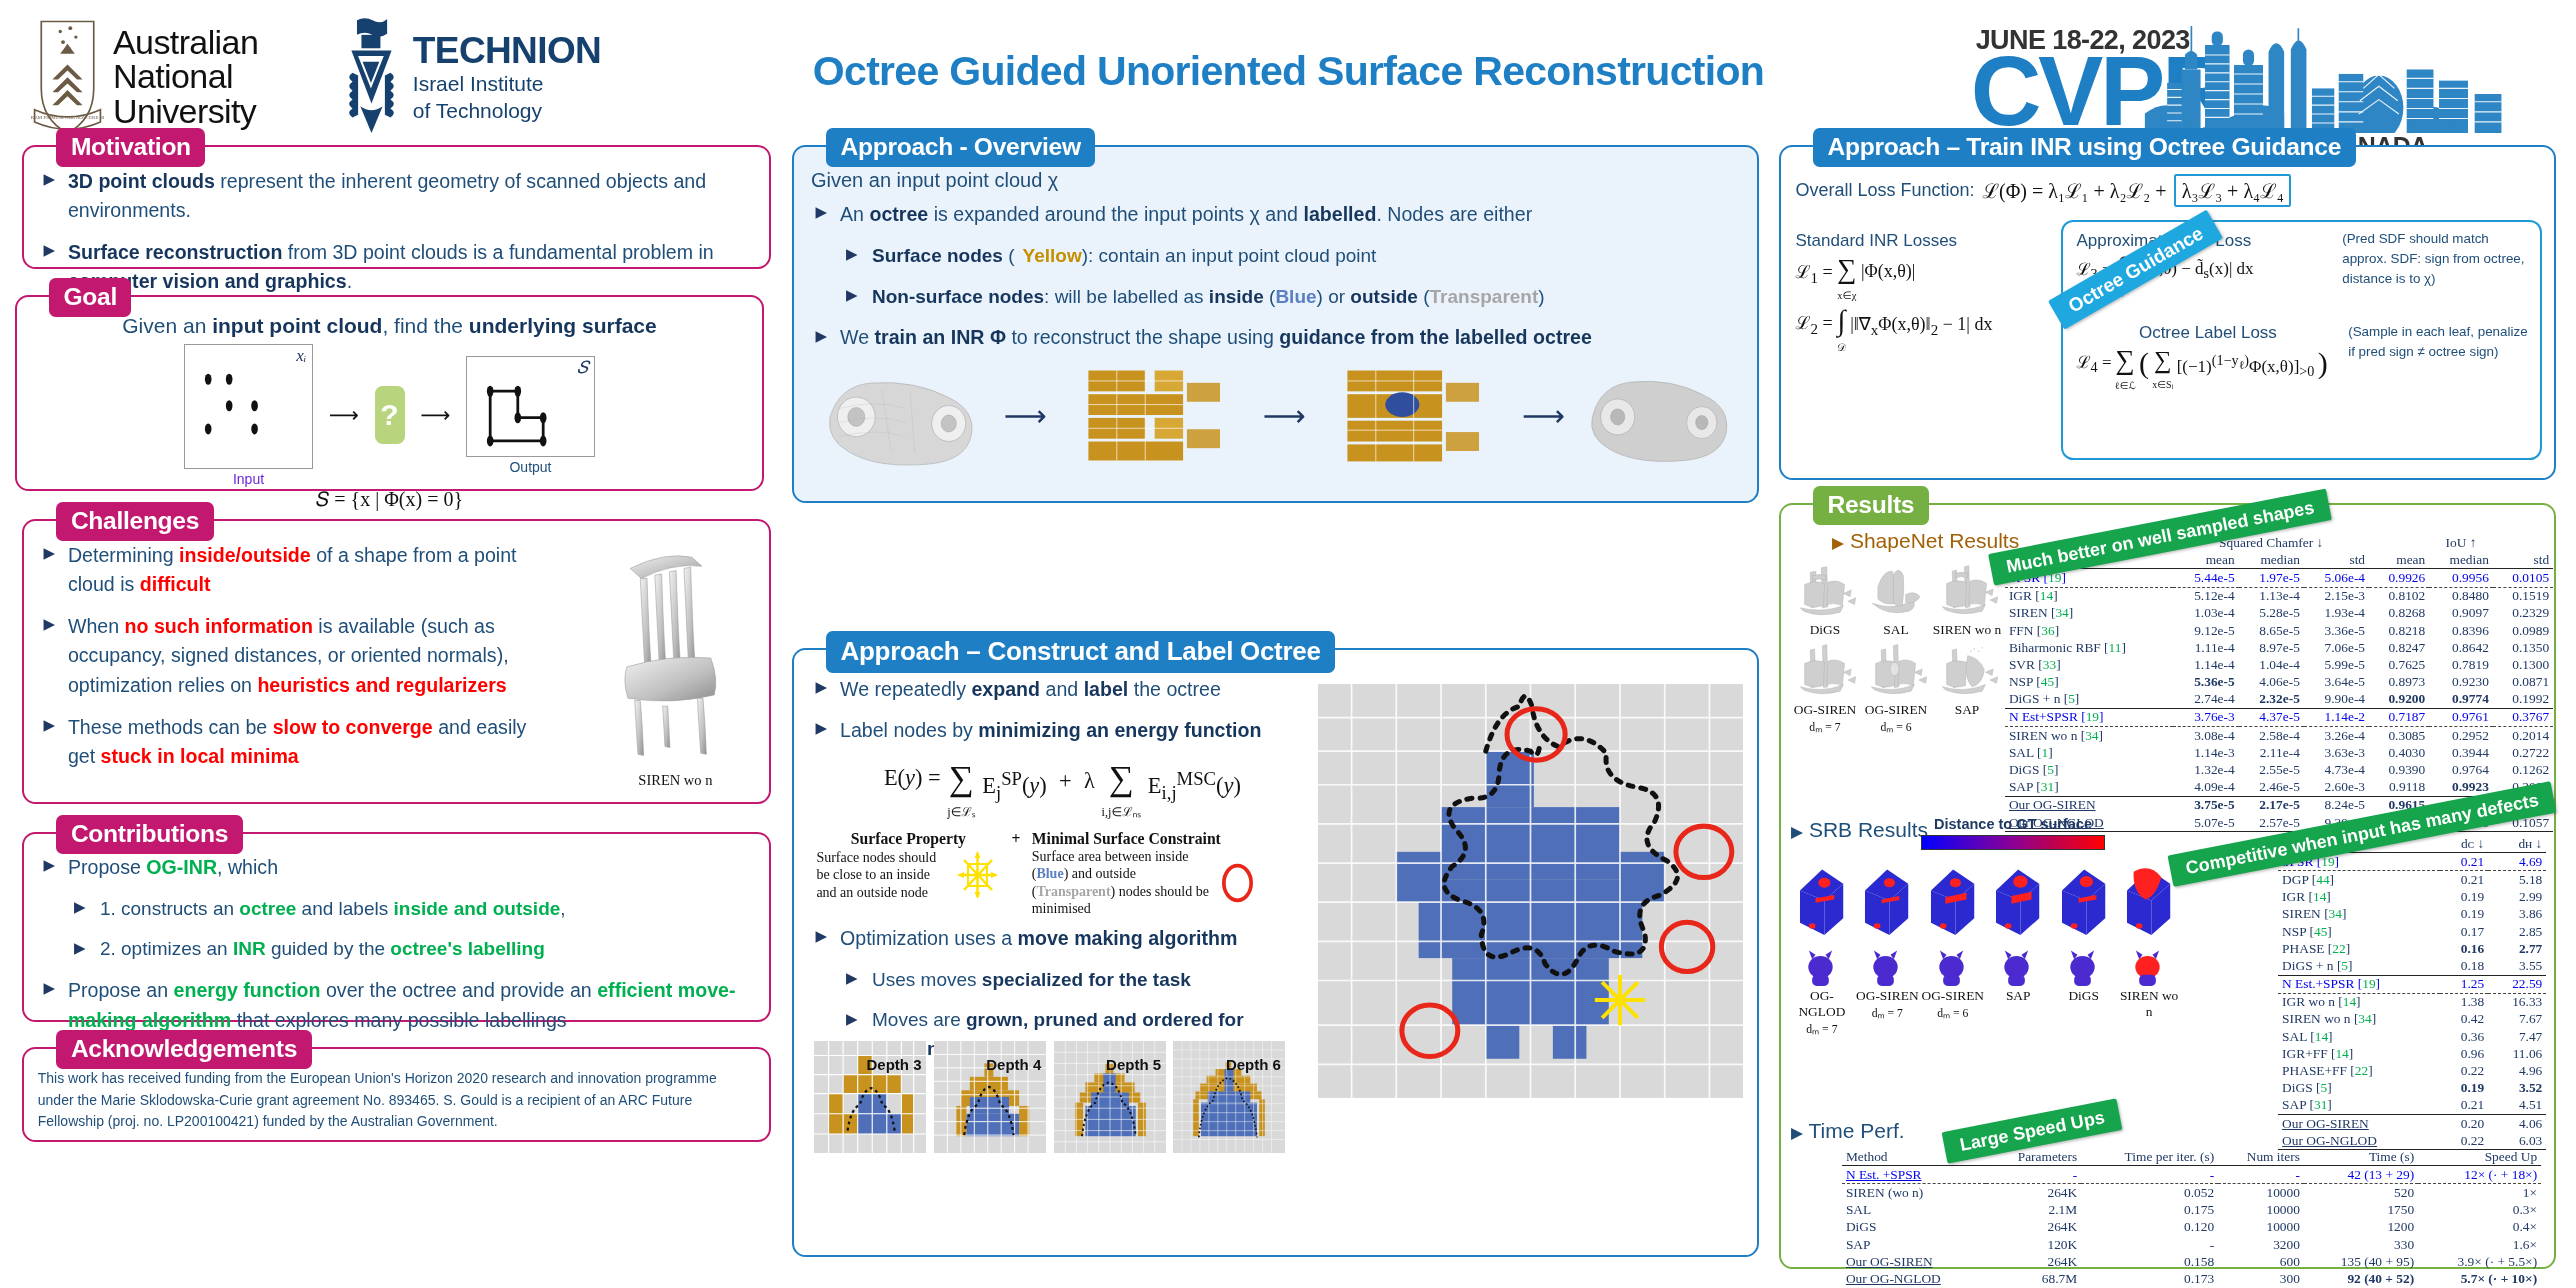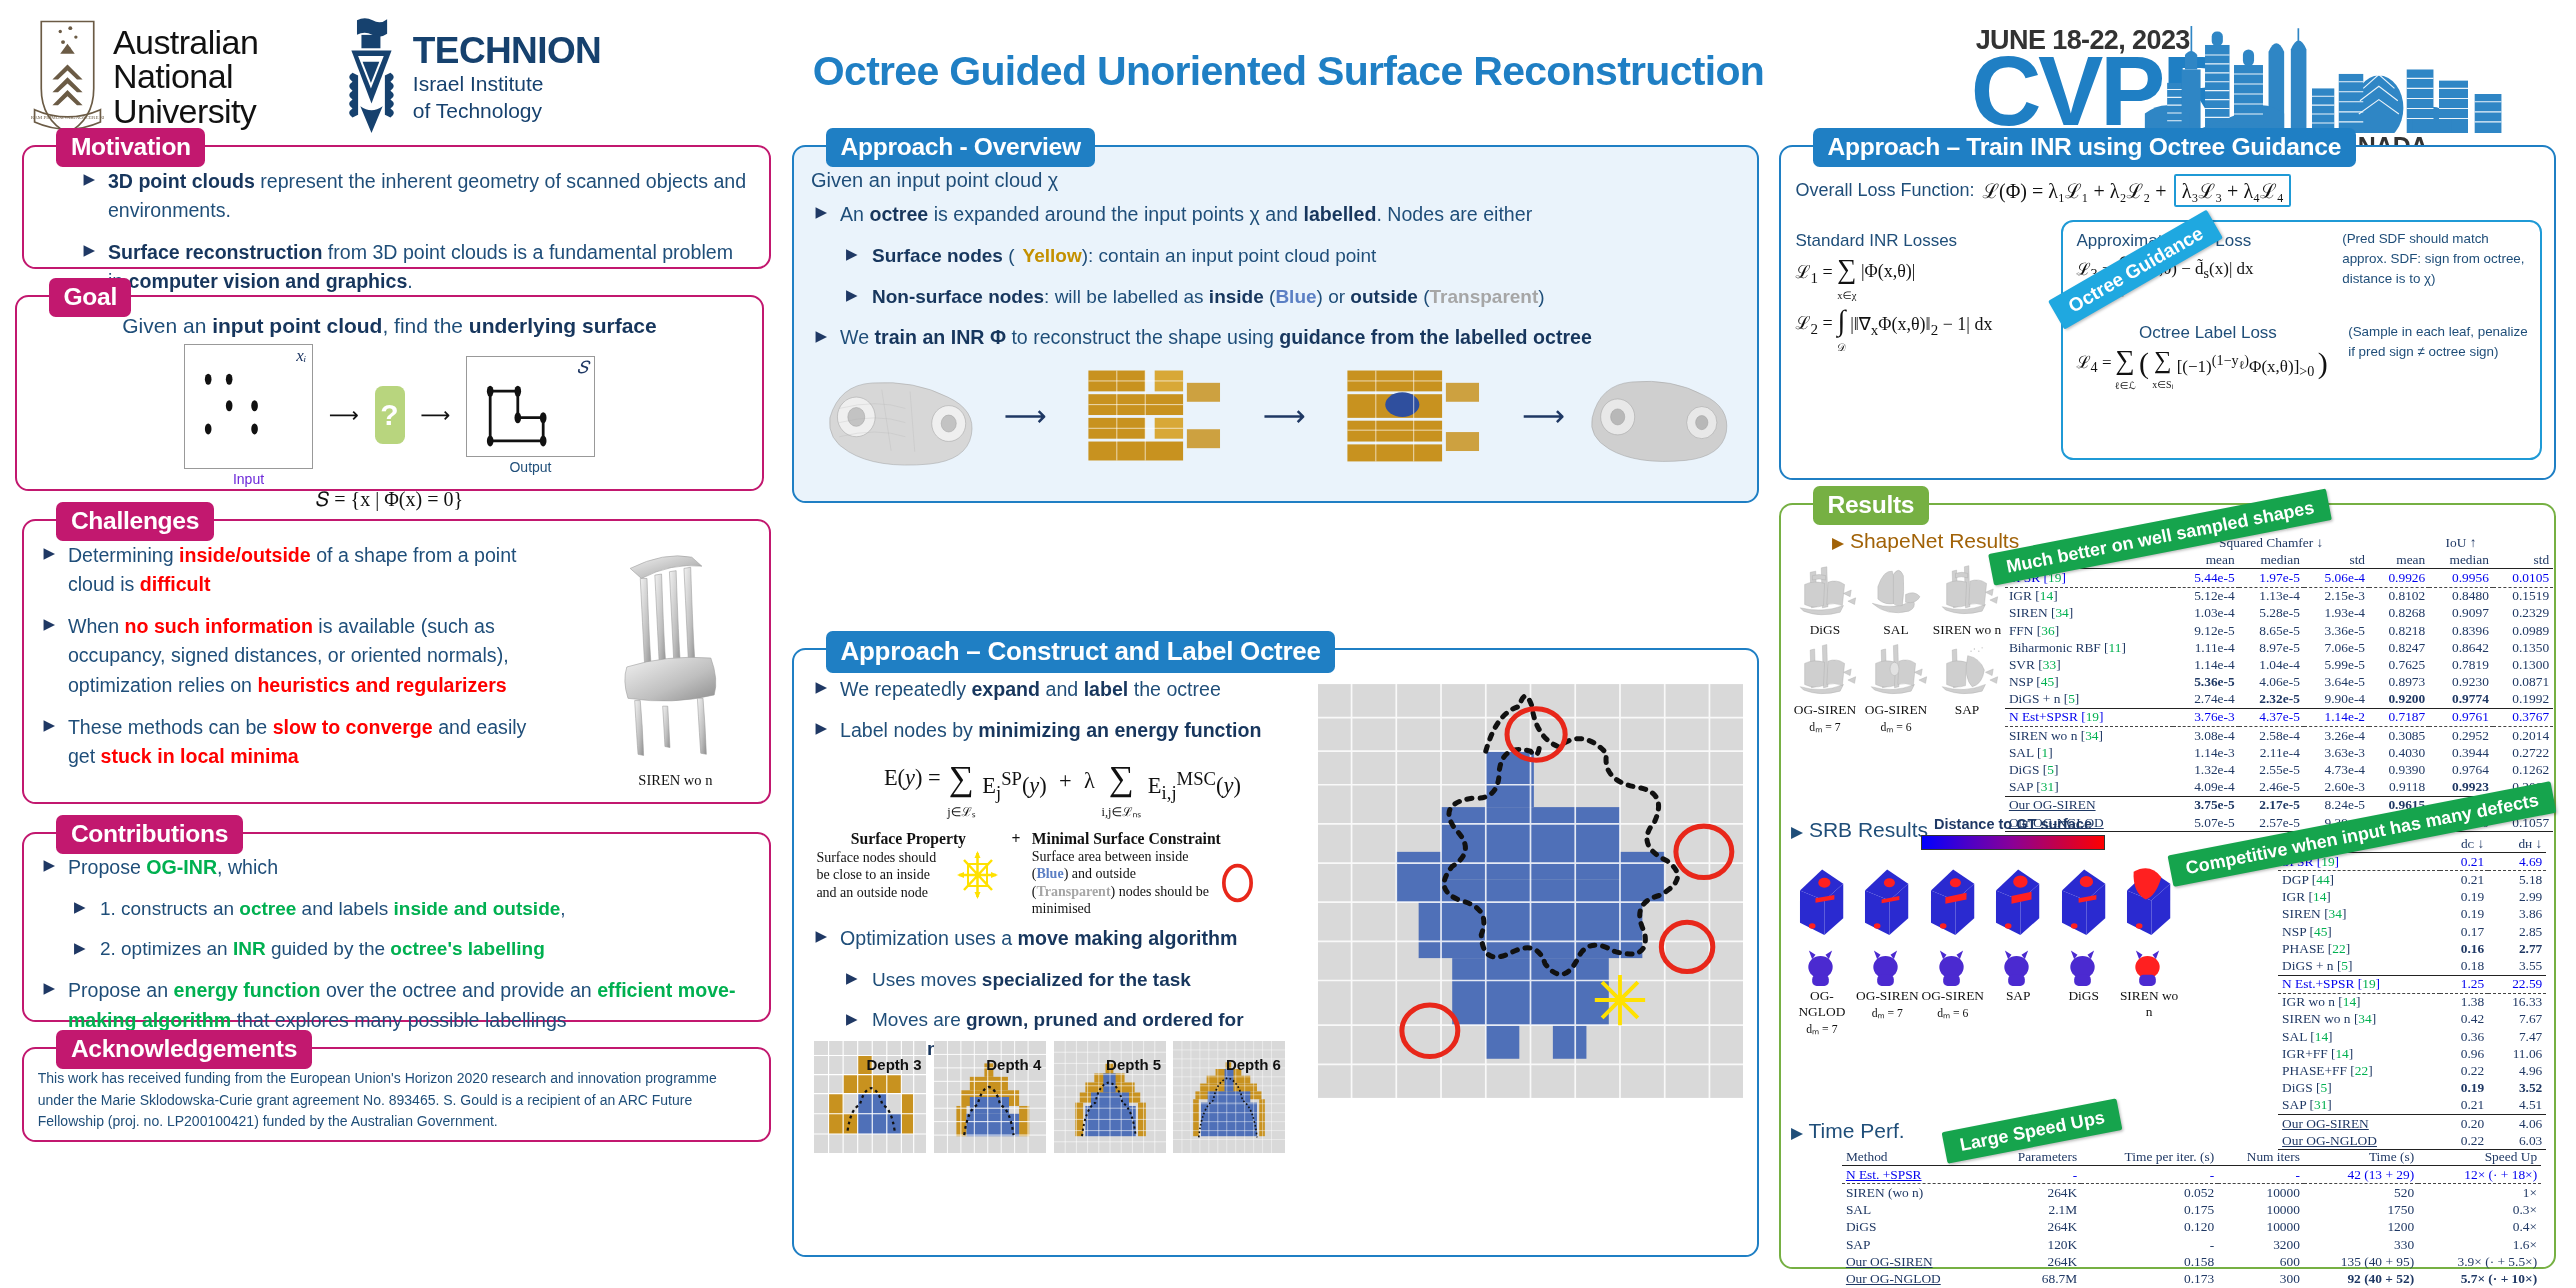--- a/index.html
+++ b/index.html
@@ -180,21 +180,21 @@
         <path d="M348 118 h44 M348 136 h44 M348 154 h44 M348 172 h44 M348 190 h44"></path>
         <path d="M470 112 h48 M470 130 h48 M470 148 h48 M470 166 h48 M470 184 h48"></path>
         <path d="M528 130 h52 M528 148 h52 M528 166 h52 M528 184 h52"></path>
         <path d="M592 154 h48 M592 172 h48 M592 190 h48"></path>
         <path d="M392 130 l28 -25 l28 25 M386 152 l34 -26 l34 26 M384 176 l36 -26 l36 26"></path>
       </g>
     </svg>
   </div>
 </div>
 
-<div class="panel pink" style="left:22.4px; top:145px; width:749px; height:124px;padding-left:40px;">
+<div class="panel pink" style="left:22.4px; top:145px; width:749px; height:124px;">
   <div class="tag pink">Motivation</div>
   <ul class="bul" style="margin:20px 19px 0 14.5px;">
     <li><b>3D point clouds</b> represent the inherent geometry of scanned objects and environments.</li>
     <li><b>Surface reconstruction</b> from 3D point clouds is a fundamental problem in <b>computer vision and graphics</b>.</li>
     <li><b>Implicit neural representations (INRs)</b> are a common method to represent surfaces.</li>
   </ul>
 </div>
 
 <div class="panel pink" style="left:15px; top:295px; width:749px; height:196px;">
   <div class="tag pink">Goal</div>

